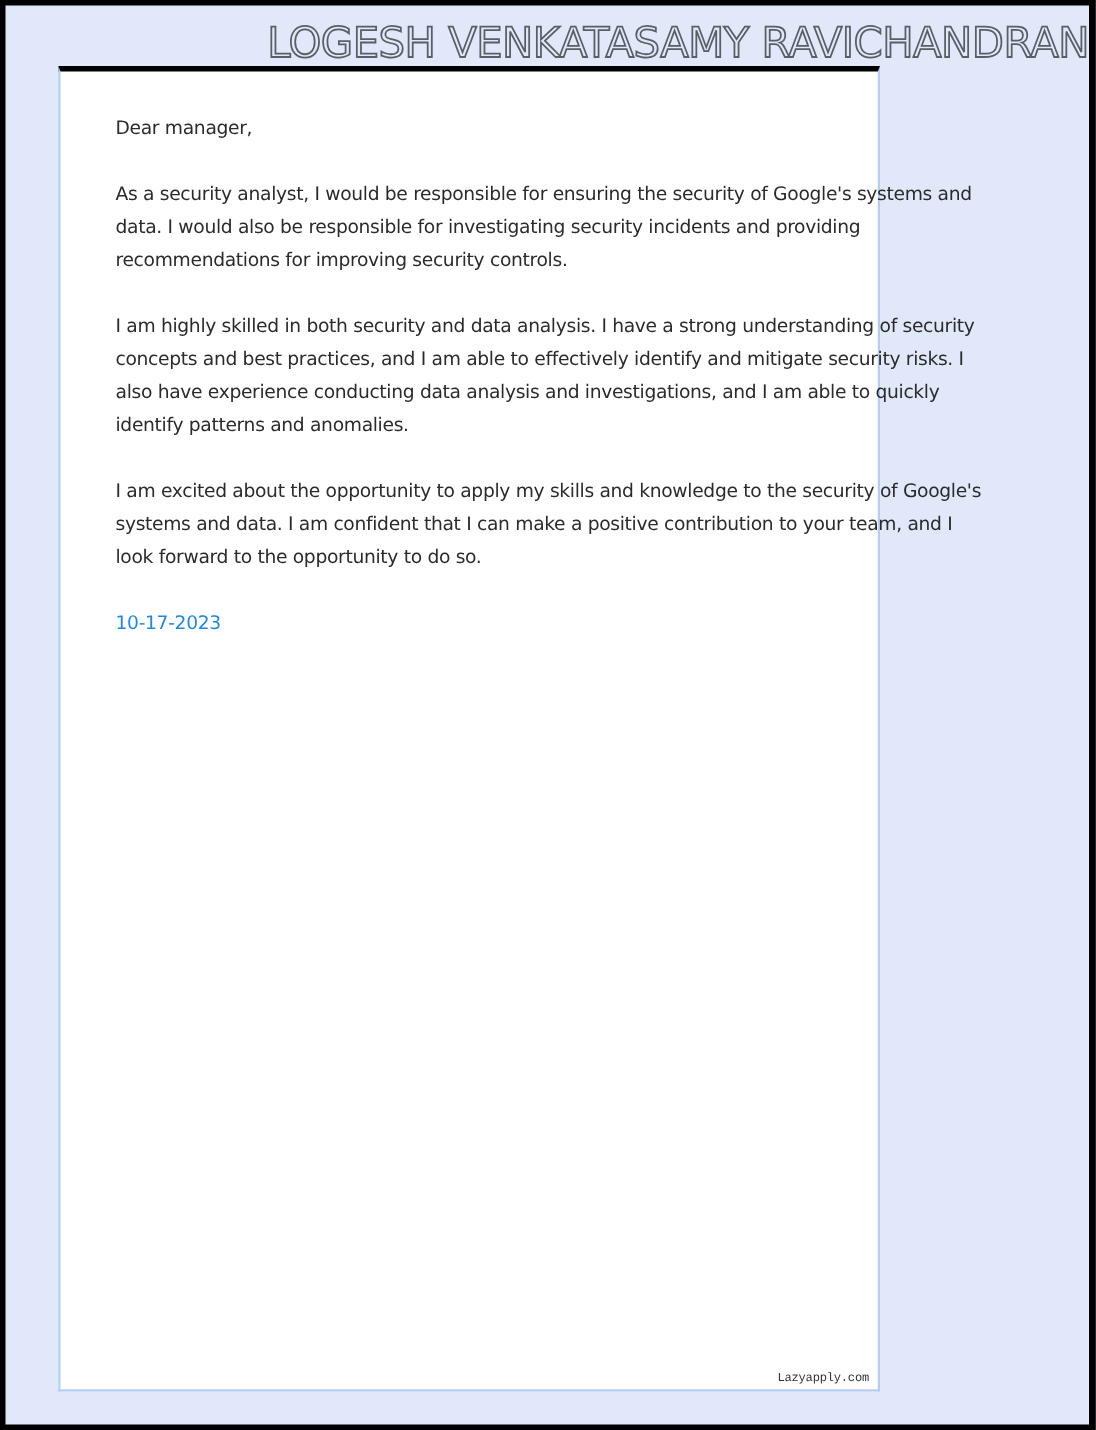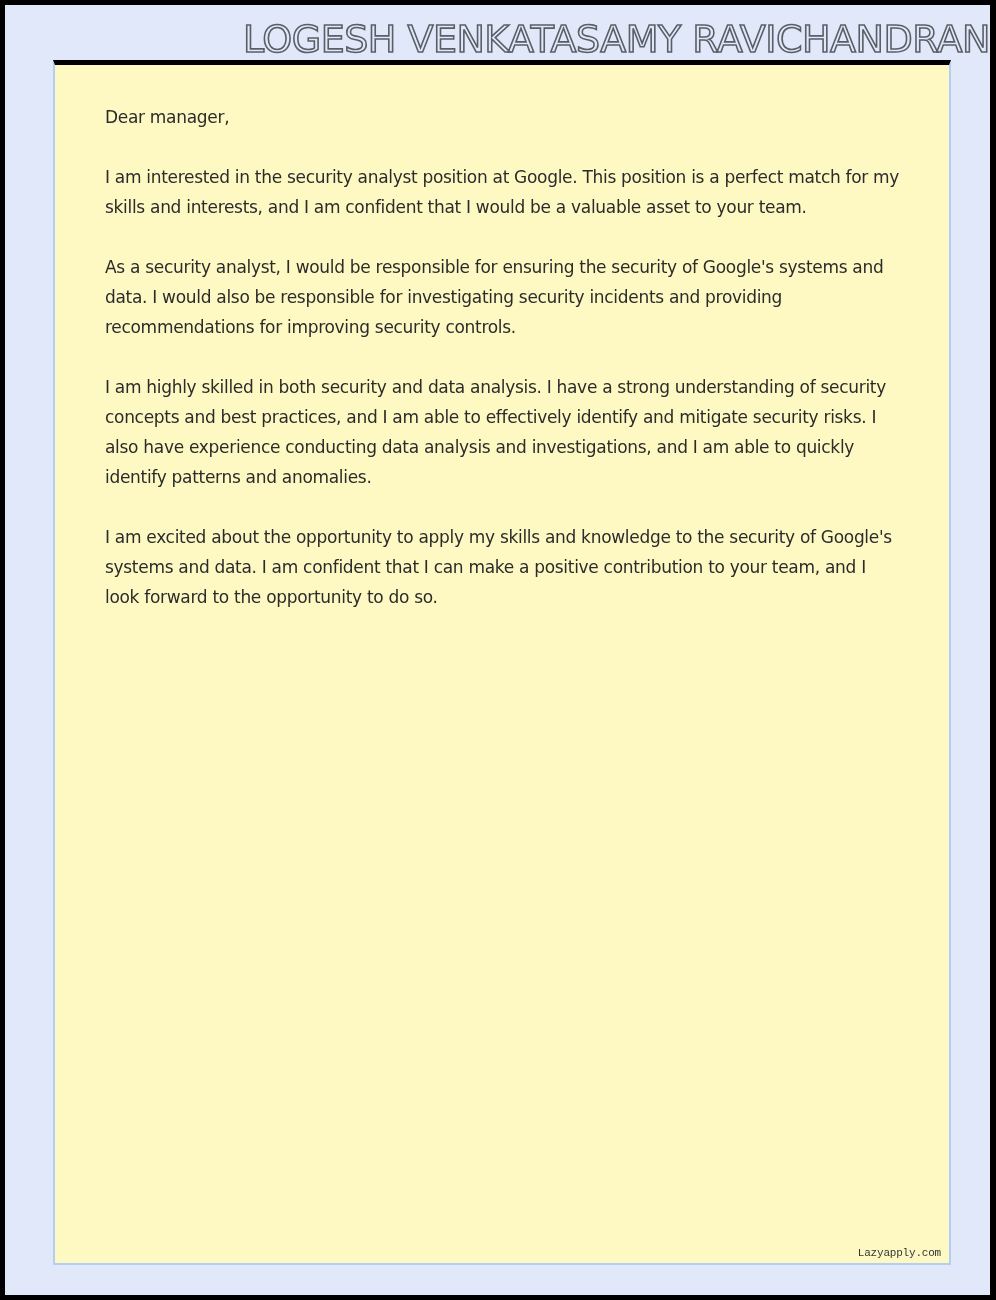--- a/index.html
+++ b/index.html
@@ -30,23 +30,23 @@
       letter-spacing: -0.5px;
       color: #e0e8fa;
       -webkit-text-stroke: 1.6px #5a5f66;
       white-space: nowrap;
       padding-left: 40px;
     }
     .card {
       position: absolute;
       left: 48px;
       top: 55px;
-      width: 898px;
+      width: 747px;
       height: 1205px;
-      background: #fef9c3;
+      background: #ffffff;
       border-left: 2px solid #b4cdf5;
       border-right: 2px solid #b4cdf5;
       border-bottom: 2px solid #b4cdf5;
       border-top: 5px solid #000000;
       box-sizing: border-box;
     }
     .letter {
       position: absolute;
       left: 50px;
       top: 37px;
@@ -82,21 +82,21 @@
   </style>
 </head>
 <body>
 
 <div class="frame">
   <div class="name-header">LOGESH VENKATASAMY RAVICHANDRAN</div>
 
   <div class="card">
     <div class="letter">
       <p>Dear manager,</p>
-      <p>I am interested in the security analyst position at Google. This position is a perfect match for my skills and interests, and I am confident that I would be a valuable asset to your team.</p>
       <p>As a security analyst, I would be responsible for ensuring the security of Google's systems and data. I would also be responsible for investigating security incidents and providing recommendations for improving security controls.</p>
       <p>I am highly skilled in both security and data analysis. I have a strong understanding of security concepts and best practices, and I am able to effectively identify and mitigate security risks. I also have experience conducting data analysis and investigations, and I am able to quickly identify patterns and anomalies.</p>
       <p class="last">I am excited about the opportunity to apply my skills and knowledge to the security of Google's systems and data. I am confident that I can make a positive contribution to your team, and I look forward to the opportunity to do so.</p>
+      <div class="date">10-17-2023</div>
     </div>
 
     <div class="footer-brand">Lazyapply.com</div>
   </div>
 </div>
 
 </body></html>

